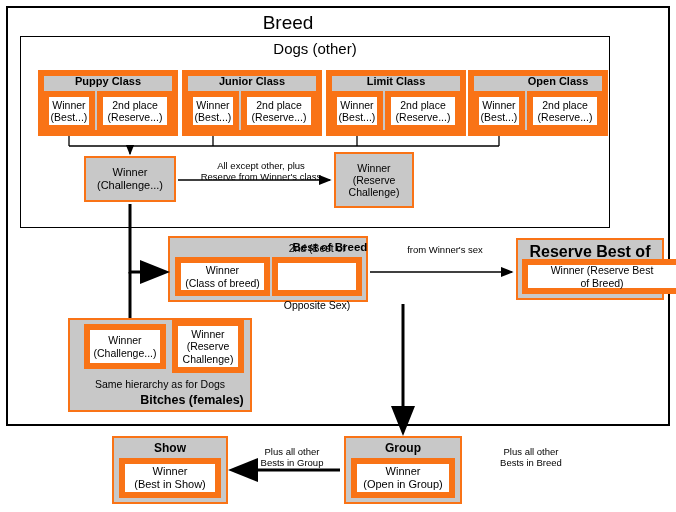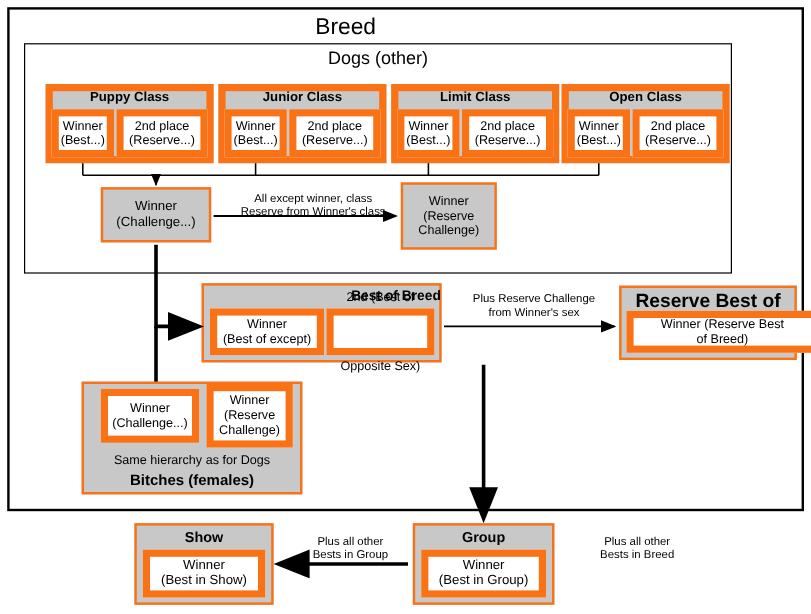--- a/index.html
+++ b/index.html
@@ -98,59 +98,58 @@
   <div class="box" style="left:331px; top:91px; width:52px; height:40px; flex-direction:column;">
     <span class="tiny">Winner</span>
     <span class="tiny">(Best...)</span>
   </div>
   <div class="box" style="left:385px; top:91px; width:76px; height:40px; flex-direction:column;">
     <span class="tiny">2nd place</span>
     <span class="tiny">(Reserve...)</span>
   </div>
 
   <div class="box gray" style="left:468px; top:70px; width:140px; height:66px;"></div>
-  <div class="cls-title" style="left:468px; top:75px; width:140px;">Open Class</div>
+  <div class="cls-title" style="left:488px; top:75px; width:140px;">Open Class</div>
   <div class="box" style="left:473px; top:91px; width:52px; height:40px; flex-direction:column;">
     <span class="tiny">Winner</span>
     <span class="tiny">(Best...)</span>
   </div>
   <div class="box" style="left:527px; top:91px; width:76px; height:40px; flex-direction:column;">
     <span class="tiny">2nd place</span>
     <span class="tiny">(Reserve...)</span>
   </div>
 
   <div class="box gray" style="left:84px; top:156px; width:92px; height:46px; flex-direction:column; border-width:2px;">
     <span class="small">Winner</span>
     <span class="small">(Challenge...)</span>
   </div>
 
   <div class="label" style="left:186px; top:160px; width:150px; font-size:9.5px;">
-    <div>All except winner, class</div>
+    <div>All except other, plus</div>
     <div>Reserve from Winner's class</div>
   </div>
 
   <div class="box gray" style="left:334px; top:152px; width:80px; height:56px; flex-direction:column; border-width:2px;">
     <span class="tiny">Winner</span>
     <span class="tiny">(Reserve</span>
     <span class="tiny">Challenge)</span>
   </div>
 
   <div class="box gray" style="left:168px; top:236px; width:200px; height:66px; border-width:2px;"></div>
   <div class="cls-title" style="left:168px; top:241px; width:228px; font-size:11.5px;padding-left:48px;">Best of Breed</div>
   <div class="box" style="left:175px; top:257px; width:95px; height:39px; flex-direction:column;">
     <span class="tiny">Winner</span>
-    <span class="tiny">(Best of except)</span>
+    <span class="tiny">(Class of breed)</span>
   </div>
   <div class="box" style="left:272px; top:257px; width:90px; height:39px; flex-direction:column;gap:45px;">
     <span class="tiny">2nd (Best of</span>
     <span class="tiny">Opposite Sex)</span>
   </div>
 
   <div class="label" style="left:372px; top:244px; width:146px; font-size:9.5px;">
-    <div>Plus Reserve Challenge</div>
     <div>from Winner's sex</div>
   </div>
 
   <div class="box gray" style="left:516px; top:238px; width:148px; height:62px; border-width:2px;"></div>
   <div class="cls-title" style="left:516px; top:243px; width:148px; font-size:16px;">Reserve Best of Breed</div>
   <div class="box" style="left:522px; top:259px; width:160px; height:35px; flex-direction:column;">
     <span class="tiny">Winner (Reserve Best</span>
     <span class="tiny">of Breed)</span>
   </div>
 
@@ -158,27 +157,27 @@
   <div class="box" style="left:84px; top:324px; width:82px; height:45px; flex-direction:column;">
     <span class="tiny">Winner</span>
     <span class="tiny">(Challenge...)</span>
   </div>
   <div class="box" style="left:172px; top:320px; width:72px; height:53px; flex-direction:column;">
     <span class="tiny">Winner</span>
     <span class="tiny">(Reserve</span>
     <span class="tiny">Challenge)</span>
   </div>
   <div class="label" style="left:68px; top:378px; width:184px; font-size:10.5px;">Same hierarchy as for Dogs</div>
-  <div class="label bold" style="left:68px; top:393px; width:184px; font-size:12.5px;">Bitches (females)</div>
+  <div class="label bold" style="left:68px; top:393px; width:184px; font-size:12.5px;padding-left:32px;">Bitches (females)</div>
 
   <div class="box gray" style="left:344px; top:436px; width:118px; height:68px; border-width:2px;"></div>
   <div class="cls-title" style="left:344px; top:441px; width:118px; font-size:12px;">Group</div>
   <div class="box" style="left:351px; top:458px; width:104px; height:40px; flex-direction:column;">
     <span class="small">Winner</span>
-    <span class="small">(Best in Group)</span>
+    <span class="small">(Open in Group)</span>
   </div>
 
   <div class="label" style="left:466px; top:446px; width:130px; font-size:9.5px;">
     <div>Plus all other</div>
     <div>Bests in Breed</div>
   </div>
 
   <div class="box gray" style="left:112px; top:436px; width:116px; height:68px; border-width:2px;"></div>
   <div class="cls-title" style="left:112px; top:441px; width:116px; font-size:12px;">Show</div>
   <div class="box" style="left:119px; top:458px; width:102px; height:40px; flex-direction:column;">

